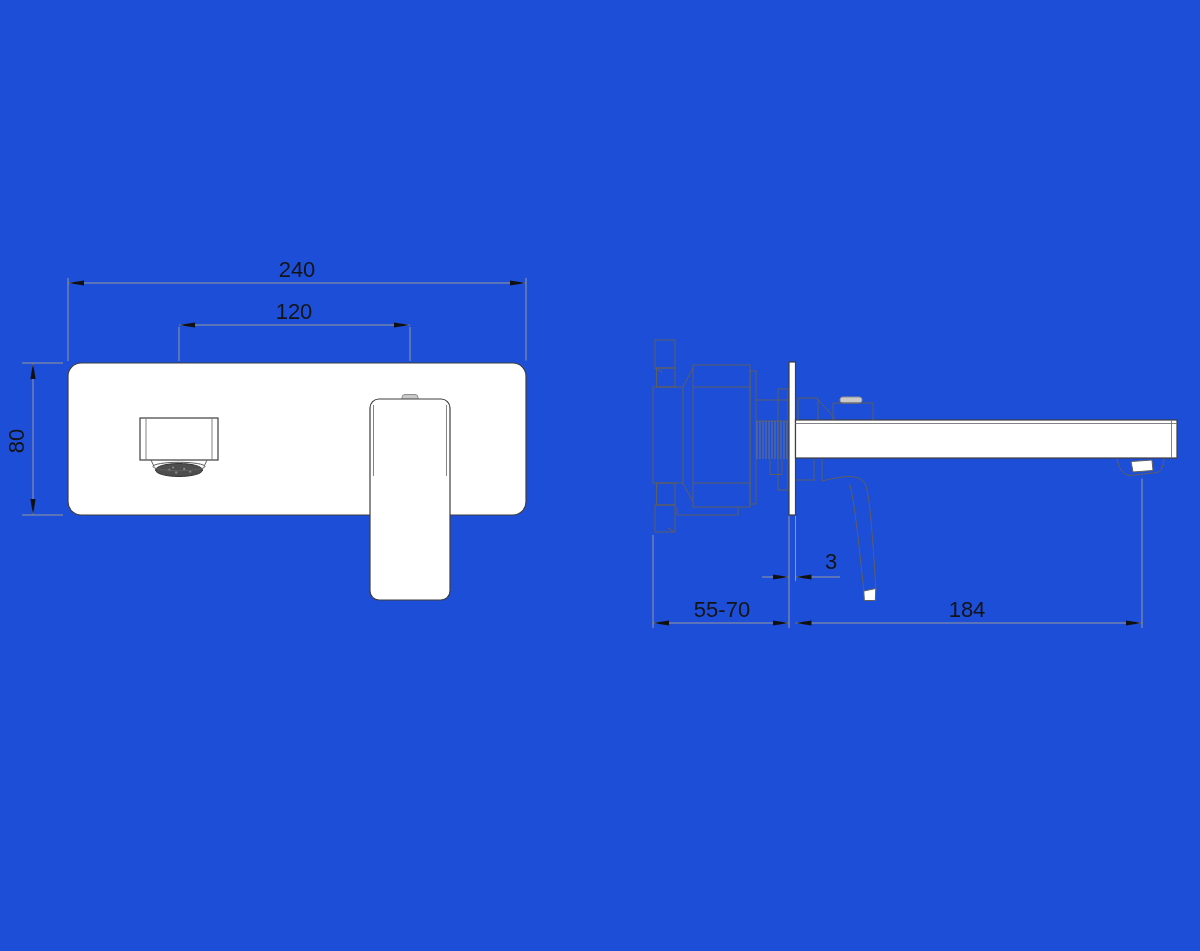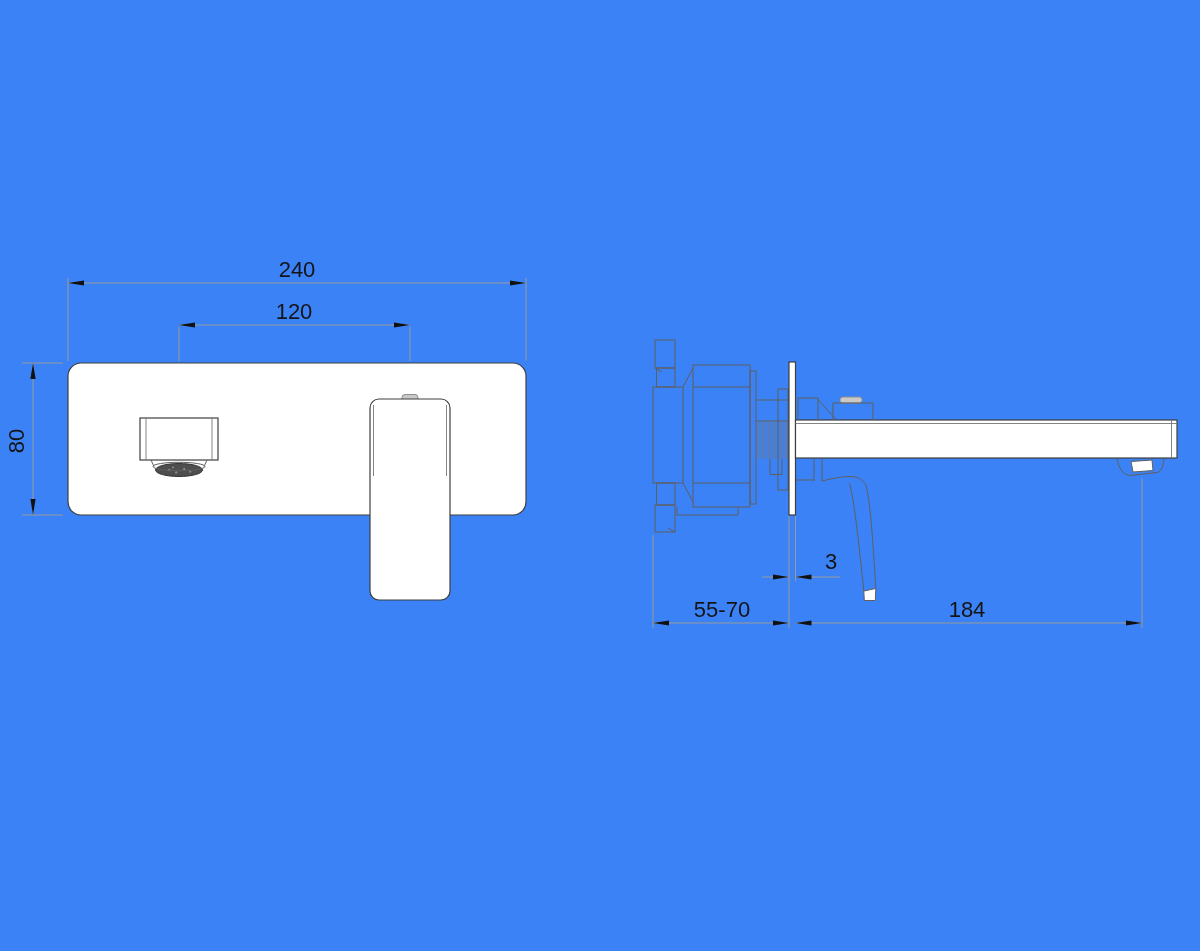--- a/index.html
+++ b/index.html
@@ -1,16 +1,16 @@
 <!DOCTYPE html>
 <html><head>
 <meta charset="utf-8">
 <style>
   html,body{margin:0;padding:0;background:#ffffff;}
-  .page{position:relative;width:1200px;height:951px;background:#3b82f6;overflow:hidden;
+  .page{position:relative;width:1200px;height:951px;background:#1d4ed8;overflow:hidden;
         font-family:"Liberation Sans", sans-serif;}
   svg{position:absolute;left:0;top:0;}
   .outline{stroke:#5f5f5f;stroke-width:1;fill:none;}
   .outline-d{stroke:#3e3e3e;stroke-width:1.2;fill:none;}
   .fillw{fill:#ffffff;}
   .thin{stroke:#767676;stroke-width:0.9;fill:none;}
   .dim{stroke:#9a9a9a;stroke-width:1;fill:none;}
   .arrow{fill:#111111;stroke:none;}
   .dimtext{font-family:"Liberation Sans", sans-serif;font-size:22px;fill:#141414;text-anchor:middle;}
 </style>

